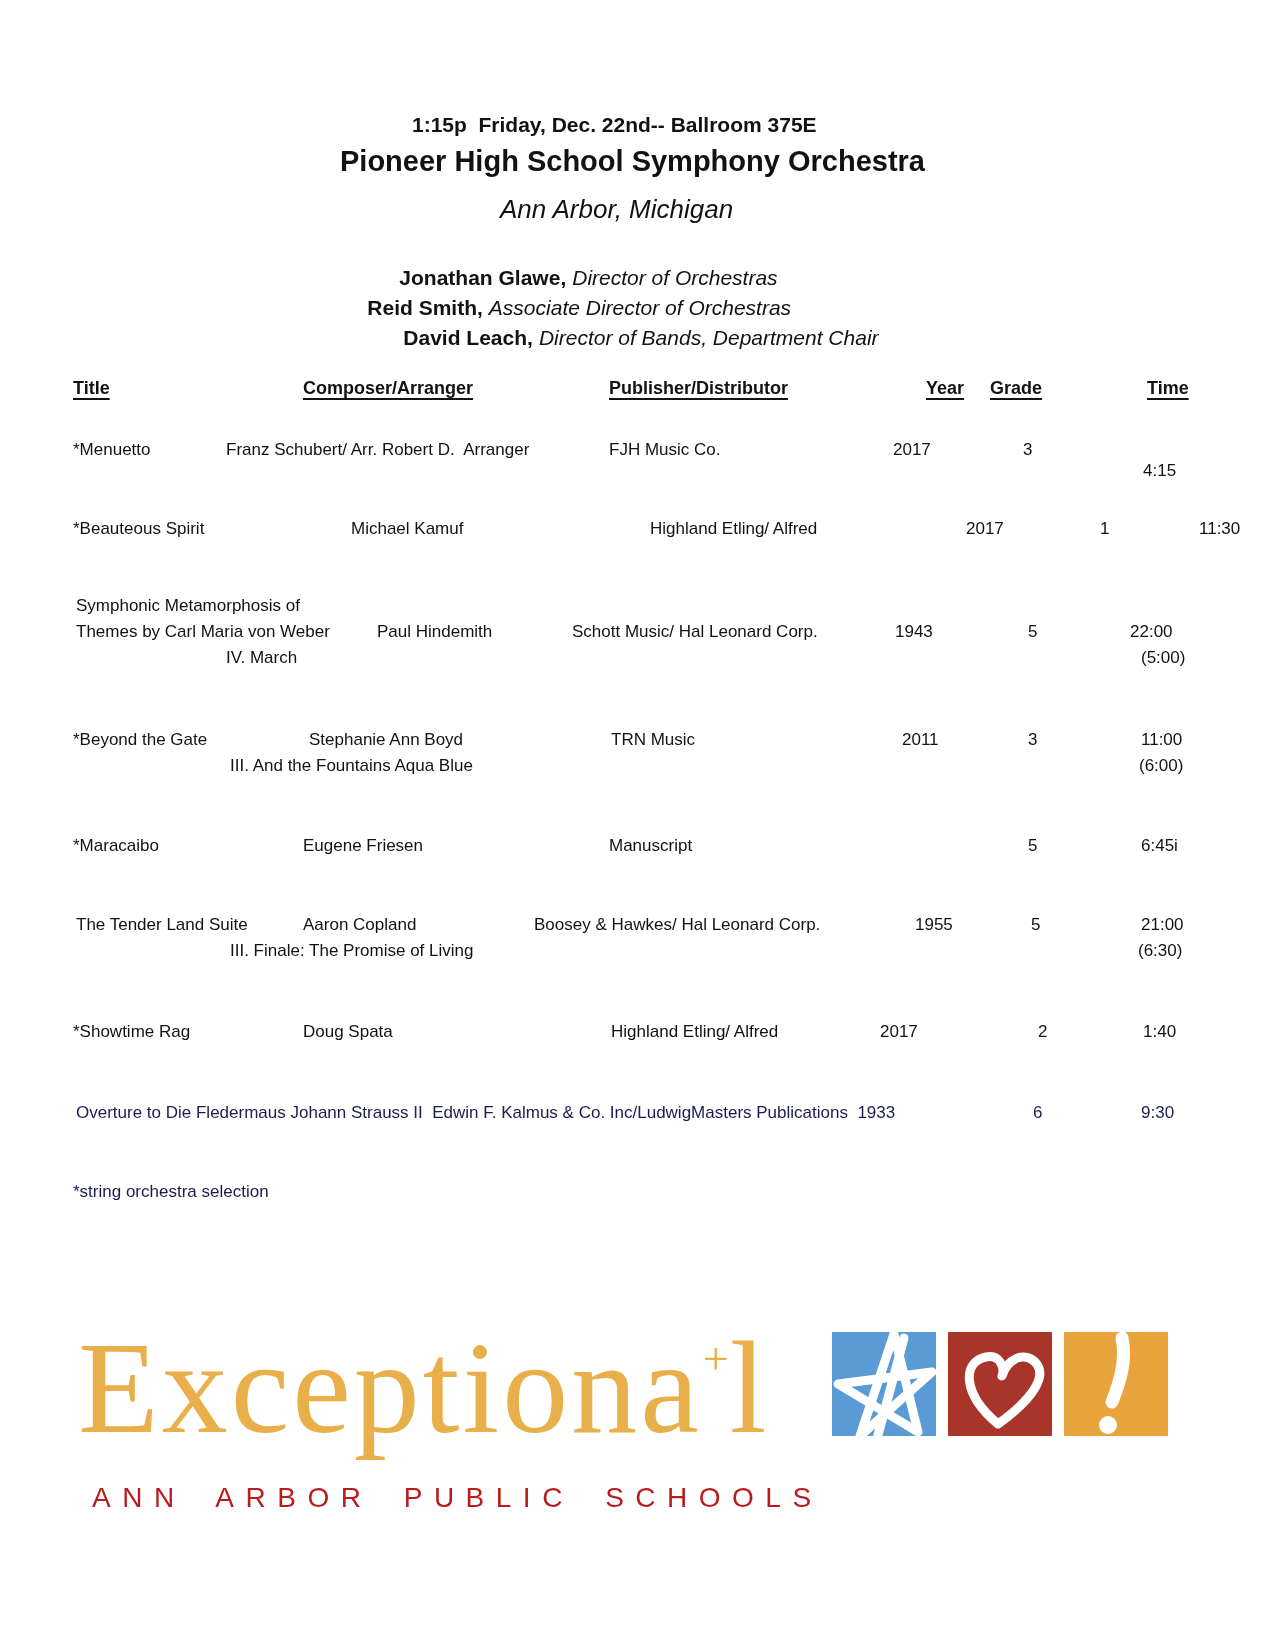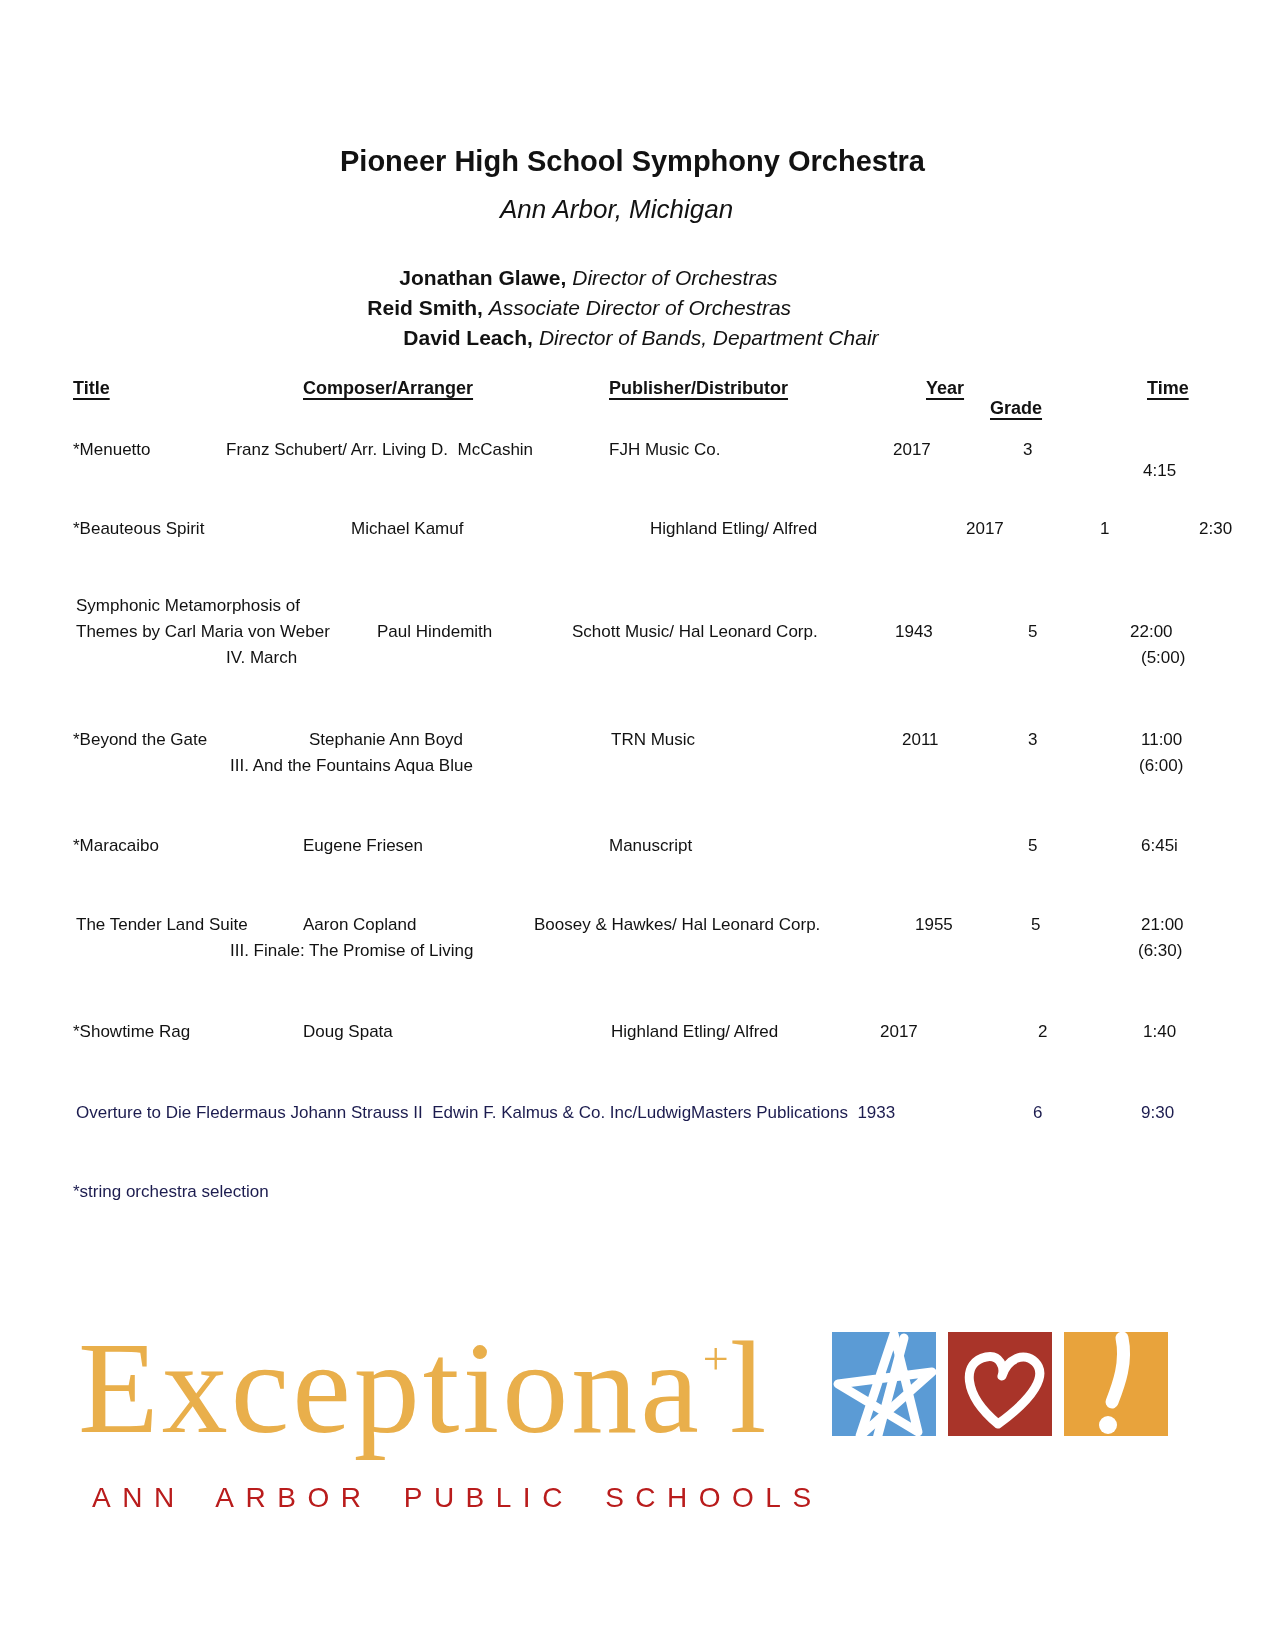--- a/index.html
+++ b/index.html
@@ -43,56 +43,57 @@
     letter-spacing: 11.5px;
     word-spacing: 12px;
     color: #b91c1c;
   }
 </style>
 </head>
 <body>
 
 <div class="page">
 
+  <div class="abs hdr1" style="left:412px; top:112px;">1:15p  Friday, Dec. 22nd-- Ballroom 375E</div>
   <div class="abs hdr2" style="left:340px; top:144px;">Pioneer High School Symphony Orchestra</div>
   <div class="abs hdr3" style="left:500px; top:194px;">Ann Arbor, Michigan</div>
 
   <div class="abs staff" style="left:376px; top:240px;">
     <span class="nm">Jonathan Glawe,</span><span class="rl">Director of Orchestras</span>
   </div>
   <div class="abs staff" style="left:380px; top:300px;">
     <span class="nm">David Leach,</span><span class="rl">Director of Bands, Department Chair</span>
   </div>
   <div class="abs staff" style="left:344px; top:270px;">
     <span class="nm">Reid Smith,</span><span class="rl">Associate Director of Orchestras</span>
   </div>
 
   <div class="abs colhead" style="left:73px;  top:378px;">Title</div>
   <div class="abs colhead" style="left:303px; top:378px;">Composer/Arranger</div>
   <div class="abs colhead" style="left:609px; top:378px;">Publisher/Distributor</div>
   <div class="abs colhead" style="left:889px; top:378px;margin-left:37px;">Year</div>
-  <div class="abs colhead" style="left:990px; top:378px;margin-top:20px;">Grade</div>
+  <div class="abs colhead" style="left:990px; top:378px;">Grade</div>
   <div class="abs colhead" style="left:1147px;top:378px;">Time</div>
 
   <div>
     <span class="abs t17" style="left:73px;  top:440px;">*Menuetto</span>
-    <span class="abs t17" style="left:226px; top:440px;">Franz Schubert/ Arr. Living D.  McCashin</span>
+    <span class="abs t17" style="left:226px; top:440px;">Franz Schubert/ Arr. Robert D.  Arranger</span>
     <span class="abs t17" style="left:609px; top:440px;">FJH Music Co.</span>
     <span class="abs t17" style="left:893px; top:440px;">2017</span>
     <span class="abs t17" style="left:1023px;top:440px;">3</span>
     <span class="abs t17" style="left:1143px;top:440px;margin-top:21px;">4:15</span>
   </div>
 
   <div>
     <span class="abs t17" style="left:73px;  top:519px;">*Beauteous Spirit</span>
     <span class="abs t17" style="left:351px; top:519px;">Michael Kamuf</span>
     <span class="abs t17" style="left:650px; top:519px;">Highland Etling/ Alfred</span>
     <span class="abs t17" style="left:966px; top:519px;">2017</span>
     <span class="abs t17" style="left:1100px;top:519px;">1</span>
-    <span class="abs t17" style="left:1199px;top:519px;">2:30</span>
+    <span class="abs t17" style="left:1199px;top:519px;">11:30</span>
   </div>
 
   <div>
     <span class="abs t17" style="left:76px;  top:596px;">Symphonic Metamorphosis of</span>
     <span class="abs t17" style="left:76px;  top:622px;">Themes by Carl Maria von Weber</span>
     <span class="abs t17" style="left:377px; top:622px;">Paul Hindemith</span>
     <span class="abs t17" style="left:572px; top:622px;">Schott Music/ Hal Leonard Corp.</span>
     <span class="abs t17" style="left:895px; top:622px;">1943</span>
     <span class="abs t17" style="left:1028px;top:622px;">5</span>
     <span class="abs t17" style="left:1130px;top:622px;">22:00</span>

